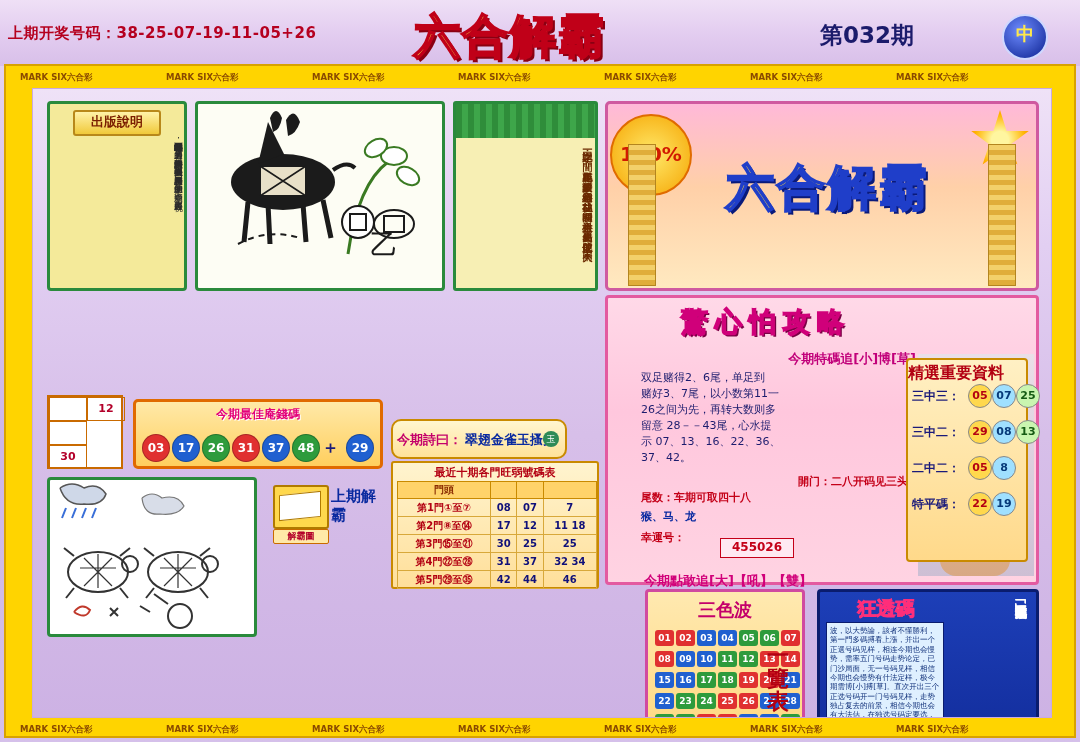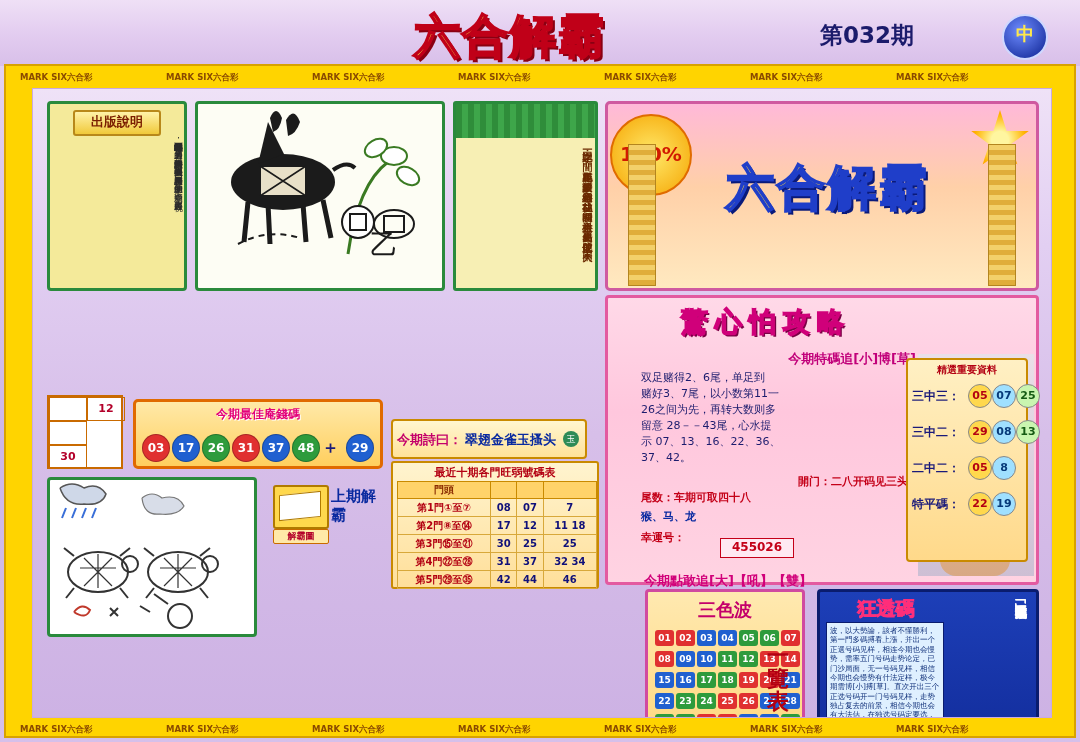--- a/index.html
+++ b/index.html
@@ -97,21 +97,21 @@
   .girl .hair{position:absolute;left:30px;top:8px;width:54px;height:58px;border-radius:50% 50% 40% 40%;
     background:#2a1a12;}
   .girl .face{position:absolute;left:40px;top:20px;width:34px;height:40px;border-radius:50%;background:#f3d2b6;}
   .girl .top{position:absolute;left:26px;top:74px;width:62px;height:26px;background:#e6bfcf;border-radius:8px;}
   .girl .btm{position:absolute;left:30px;top:142px;width:56px;height:30px;background:#dcb5c6;border-radius:8px;}
   .girl .num{position:absolute;font-size:9px;color:#fff;background:rgba(0,0,0,.35);padding:0 2px;border-radius:2px;}
 
   
   .mini{position:absolute;right:8px;top:60px;width:118px;height:200px;
     background:linear-gradient(180deg,#fff0c4,#ffd98a);border:2px solid #c98a00;border-radius:4px;}
-  .mini .mt{position:absolute;left:0;top:3px;width:100%;text-align:center;font-size:10px;font-weight:bold;color:#b30012;}
+  .mini .mt{position:absolute;left:0;top:3px;width:100%;font-size:16px;font-weight:bold;color:#b30012;}
   .mini .row{position:absolute;left:4px;width:110px;height:26px;}
   .mini .lb{position:absolute;left:0;top:4px;font-size:12px;font-weight:bold;color:#1a1a7a;}
   .mini .bl{position:absolute;top:0;width:22px;height:22px;border-radius:50%;border:1px solid #888;
     font-size:11px;text-align:center;line-height:22px;font-weight:bold;}
 
   
   .p-best{left:100px;top:310px;width:250px;height:70px;
     background:linear-gradient(180deg,#ffe9a8,#ffcf5e);border:3px solid #e06a00;border-radius:5px;}
   .p-best .t{position:absolute;left:0;top:4px;width:100%;text-align:center;font-size:12px;font-weight:bold;
     color:#e3007a;text-shadow:1px 1px 0 #fff;}
@@ -132,22 +132,22 @@
   .p-last .ico{position:absolute;left:4px;top:4px;width:52px;height:40px;background:#ffd84d;
     border:2px solid #b07a00;border-radius:3px;}
   .p-last .ico:after{content:"";position:absolute;left:4px;top:6px;width:40px;height:24px;background:#fff;
     transform:skewY(-6deg);border:1px solid #b07a00;}
   .p-last .lbl{position:absolute;left:4px;top:48px;width:54px;text-align:center;font-size:9px;color:#b3002a;
     font-weight:bold;background:#ffe9a8;border:1px solid #c96a00;border-radius:2px;}
   .p-last .txt{position:absolute;left:62px;top:6px;width:50px;font-size:15px;font-weight:bold;color:#0a2aa0;
     line-height:1.25;}
 
   
-  .p-poem2{left:358px;top:330px;width:196px;height:40px;background:linear-gradient(180deg,#fff6d0,#ffe29a);
-    border:2px solid #c98a00;border-radius:4px;}
+  .p-poem2{left:358px;top:330px;width:176px;height:40px;background:linear-gradient(180deg,#fff6d0,#ffe29a);
+    border:2px solid #c98a00;border-radius:10px;}
   .p-poem2 .t{position:absolute;left:4px;top:10px;font-size:13px;font-weight:bold;color:#c4006b;}
   .p-poem2 .v{position:absolute;left:72px;top:10px;font-size:13px;font-weight:bold;color:#0a2aa0;}
   .p-poem2 .dot{position:absolute;right:6px;top:10px;width:16px;height:16px;border-radius:50%;
     background:#2e8b57;color:#fff;font-size:9px;text-align:center;line-height:16px;}
 
   
   .p-tab{left:358px;top:372px;width:208px;height:128px;background:linear-gradient(180deg,#fff4cf,#ffdf9a);
     border:2px solid #c98a00;border-radius:3px;}
   .p-tab .t{position:absolute;left:0;top:2px;width:100%;text-align:center;font-size:11px;font-weight:bold;color:#b30012;}
   .p-tab table{position:absolute;left:4px;top:18px;width:200px;border-collapse:collapse;font-size:10px;}
@@ -178,20 +178,21 @@
   .p-blue .body{position:absolute;left:6px;top:30px;width:118px;height:186px;background:#dff0ff;
     border:1px solid #0a1c6e;font-size:7.5px;color:#10307a;padding:3px;box-sizing:border-box;line-height:1.25;
     overflow:hidden;}
 </style>
 </head>
 <body>
 
 <div class="page">
 
   <div class="header">
+    <div class="prevdraw">上期开奖号码：38-25-07-19-11-05+26</div>
     <div class="bigtitle">六合解霸</div>
     <div class="issue">第032期</div>
     <div class="logo"></div>
   </div>
 
   <div class="frame">
 
     <div class="railtxt" style="left:14px;top:6px;">MARK SIX六合彩</div>
     <div class="railtxt" style="left:160px;top:6px;">MARK SIX六合彩</div>
     <div class="railtxt" style="left:306px;top:6px;">MARK SIX六合彩</div>

